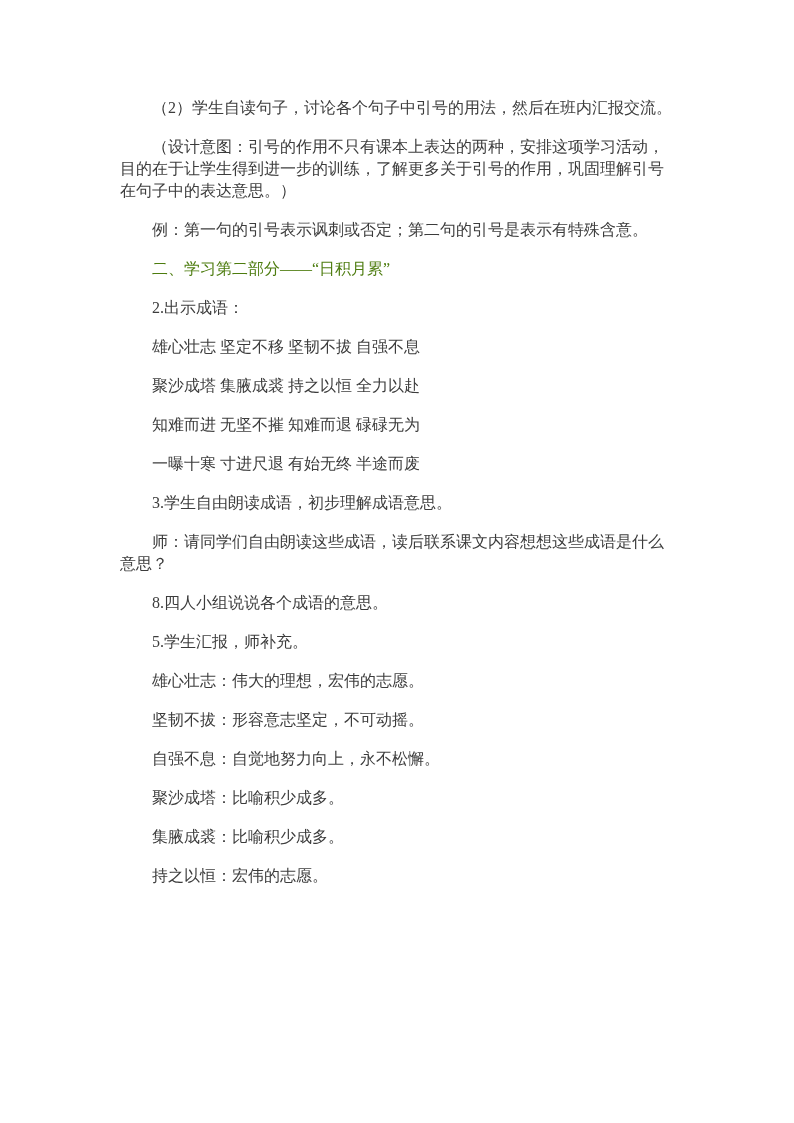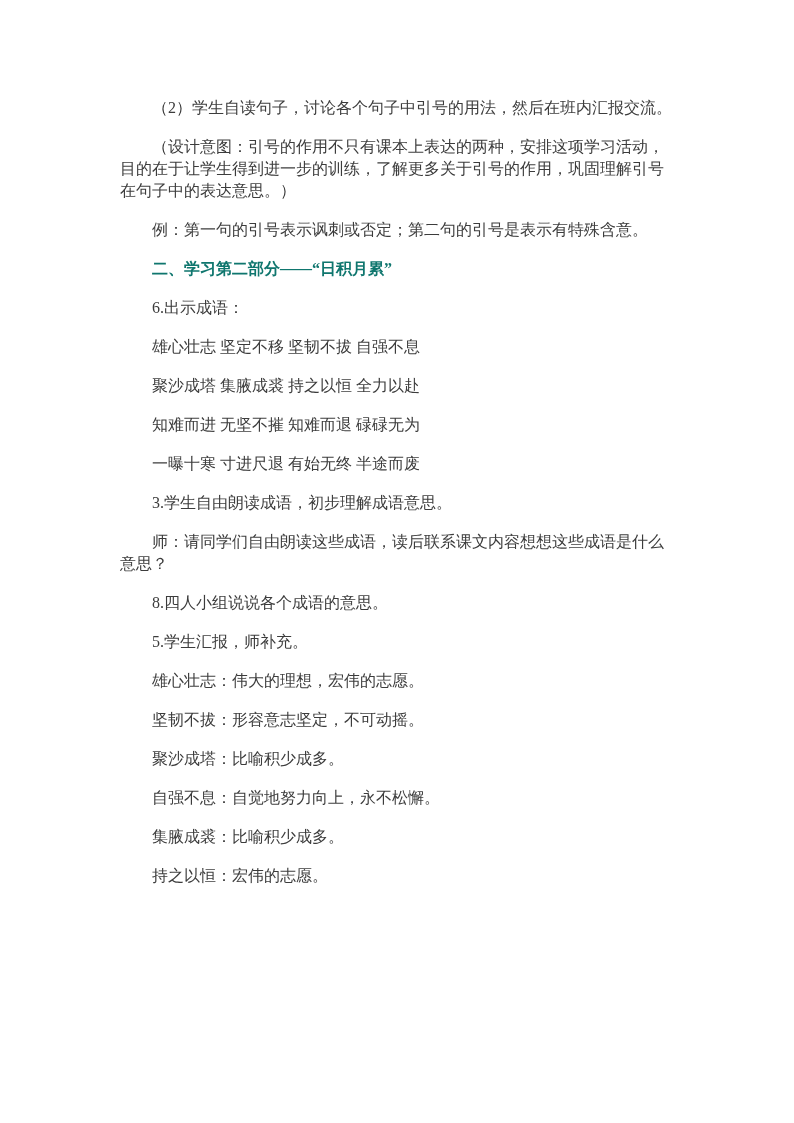--- a/index.html
+++ b/index.html
@@ -21,40 +21,40 @@
     line-height: 22px;
     color: #3c3c3c;
   }
   .para {
     margin: 0 0 17px 0;
     text-indent: 2em;
     word-break: break-all;
     overflow-wrap: break-word;
   }
   .heading {
-    font-weight: bold;
-    color: #0f766e;
+    font-weight: normal;
+    color: #4d7c0f;
   }
 </style>
 </head>
 <body>
 
 <main class="page">
   <p class="para">（2）学生自读句子，讨论各个句子中引号的用法，然后在班内汇报交流。</p>
   <p class="para">（设计意图：引号的作用不只有课本上表达的两种，安排这项学习活动，目的在于让学生得到进一步的训练，了解更多关于引号的作用，巩固理解引号在句子中的表达意思。）</p>
   <p class="para">例：第一句的引号表示讽刺或否定；第二句的引号是表示有特殊含意。</p>
   <p class="para heading">二、学习第二部分——“日积月累”</p>
-  <p class="para">6.出示成语：</p>
+  <p class="para">2.出示成语：</p>
   <p class="para">雄心壮志 坚定不移 坚韧不拔 自强不息</p>
   <p class="para">聚沙成塔 集腋成裘 持之以恒 全力以赴</p>
   <p class="para">知难而进 无坚不摧 知难而退 碌碌无为</p>
   <p class="para">一曝十寒 寸进尺退 有始无终 半途而废</p>
   <p class="para">3.学生自由朗读成语，初步理解成语意思。</p>
   <p class="para">师：请同学们自由朗读这些成语，读后联系课文内容想想这些成语是什么意思？</p>
   <p class="para">8.四人小组说说各个成语的意思。</p>
   <p class="para">5.学生汇报，师补充。</p>
   <p class="para">雄心壮志：伟大的理想，宏伟的志愿。</p>
   <p class="para">坚韧不拔：形容意志坚定，不可动摇。</p>
+  <p class="para">自强不息：自觉地努力向上，永不松懈。</p>
   <p class="para">聚沙成塔：比喻积少成多。</p>
-  <p class="para">自强不息：自觉地努力向上，永不松懈。</p>
   <p class="para">集腋成裘：比喻积少成多。</p>
   <p class="para">持之以恒：宏伟的志愿。</p>
 </main>
 
 </body></html>

